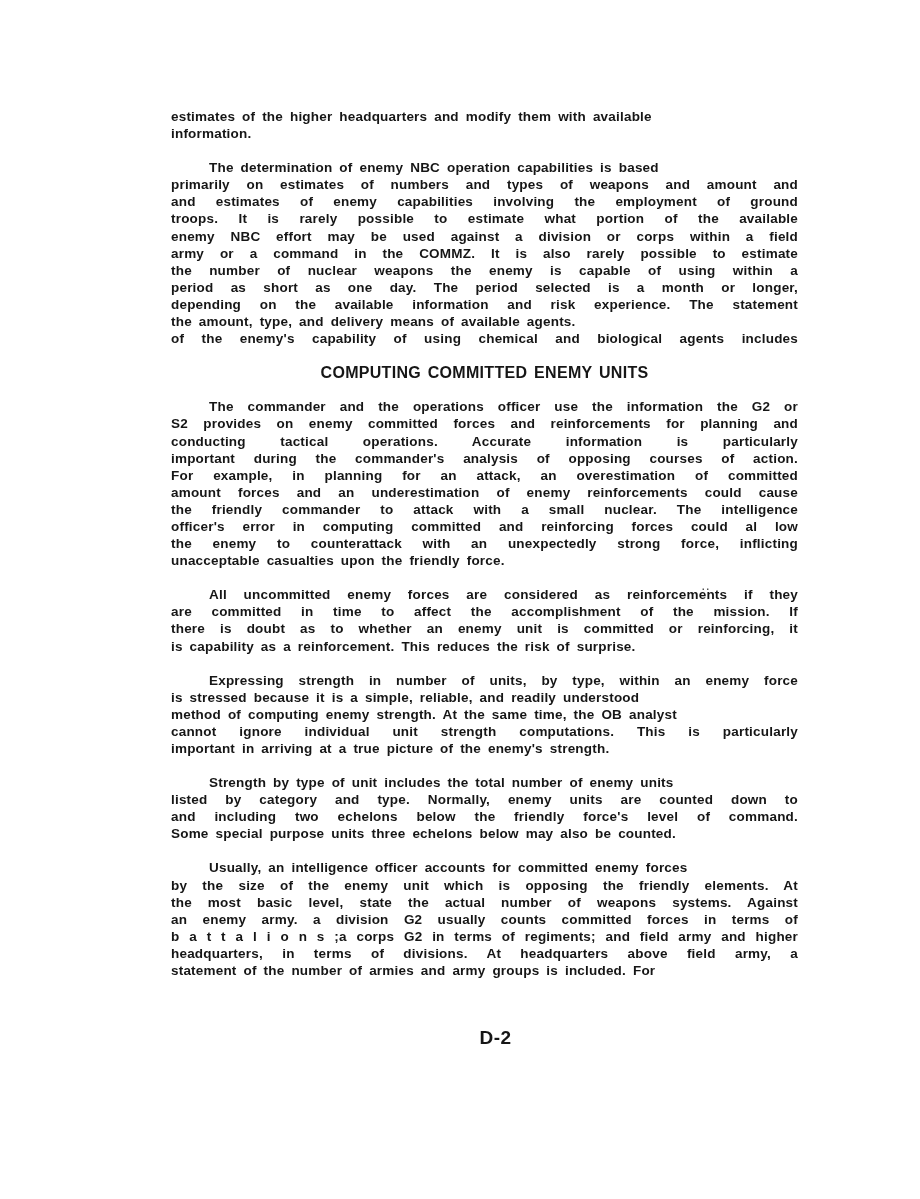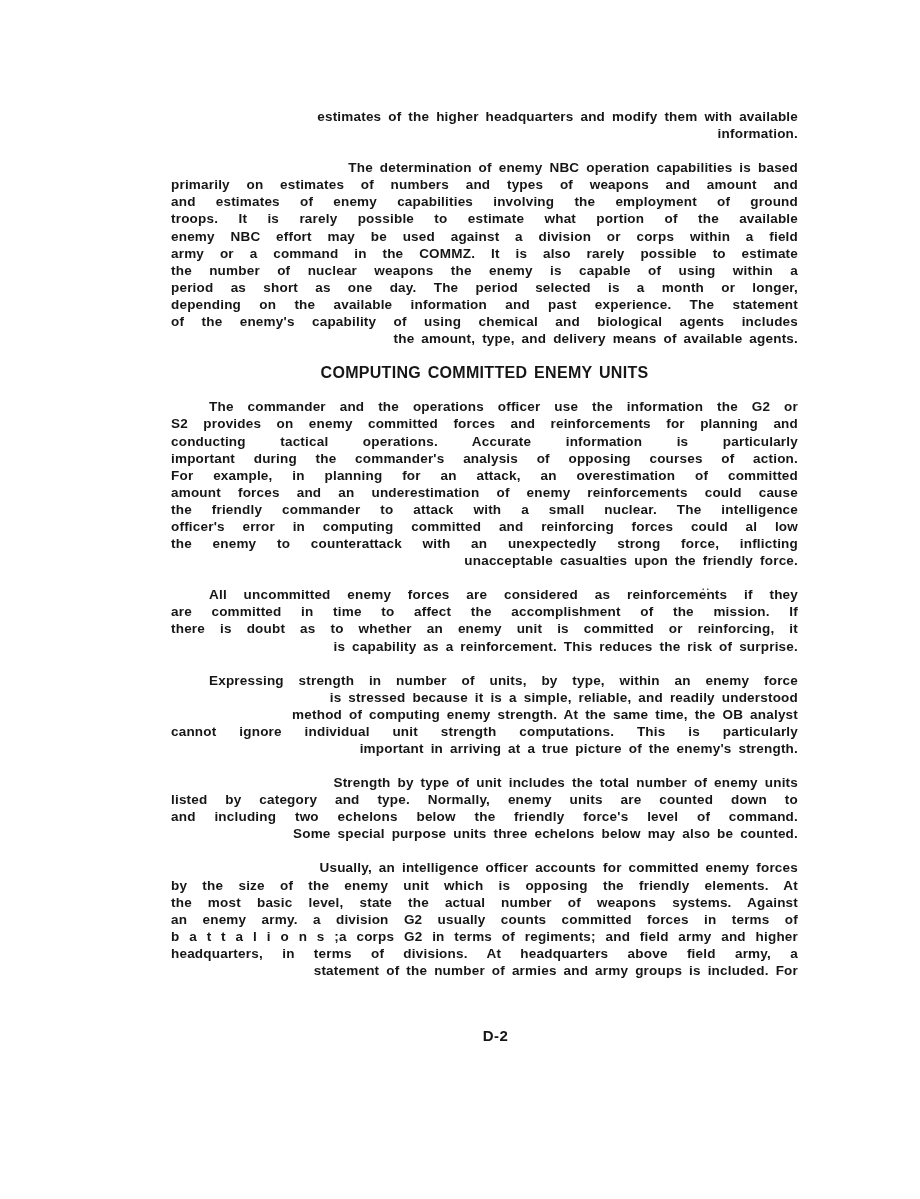--- a/index.html
+++ b/index.html
@@ -26,40 +26,40 @@
     color: #161616;
     letter-spacing: 0.2px;
     word-spacing: 3px;
   }
   .para { margin: 0 0 17px 0; }
   .t-line { min-height: 17.1px; }
   .t-line.just {
     text-align: justify;
     text-align-last: justify;
   }
-  .t-line.plain { white-space: nowrap; text-align: right; }
+  .t-line.plain { white-space: nowrap; }
   .t-line.indent { padding-left: 38px; }
   .heading {
     margin: 17px 0;
     text-align: center;
     font-size: 16px;
     font-weight: 700;
     color: #161616;
     letter-spacing: 0.3px;
     word-spacing: 2px;
   }
   .page-number {
     position: absolute;
     top: 1027px;
     left: 171px;
     width: 627px;
     box-sizing: border-box;
     padding-left: 22px;
     text-align: center;
-    font-size: 15px;
+    font-size: 19px;
     font-weight: 700;
     color: #161616;
     letter-spacing: 0.5px;
   }
   .artifact {
     position: absolute;
     left: 702px;
     top: 582px;
     font-size: 9px;
     font-weight: 700;
@@ -78,23 +78,23 @@
       </div>
       <div class="para">
         <div class="t-line plain indent">The determination of enemy NBC operation capabilities is based</div>
         <div class="t-line just">primarily on estimates of numbers and types of weapons and amount and</div>
         <div class="t-line just">and estimates of enemy capabilities involving the employment of ground</div>
         <div class="t-line just">troops. It is rarely possible to estimate what portion of the available</div>
         <div class="t-line just">enemy NBC effort may be used against a division or corps within a field</div>
         <div class="t-line just">army or a command in the COMMZ. It is also rarely possible to estimate</div>
         <div class="t-line just">the number of nuclear weapons the enemy is capable of using within a</div>
         <div class="t-line just">period as short as one day. The period selected is a month or longer,</div>
-        <div class="t-line just">depending on the available information and past experience. The statement</div>
+        <div class="t-line just">depending on the available information and risk experience. The statement</div>
+        <div class="t-line plain">the amount, type, and delivery means of available agents.</div>
         <div class="t-line just">of the enemy's capability of using chemical and biological agents includes</div>
-        <div class="t-line plain">the amount, type, and delivery means of available agents.</div>
       </div>
       <div class="heading">COMPUTING COMMITTED ENEMY UNITS</div>
       <div class="para">
         <div class="t-line just indent">The commander and the operations officer use the information the G2 or</div>
         <div class="t-line just">S2 provides on enemy committed forces and reinforcements for planning and</div>
         <div class="t-line just">conducting tactical operations. Accurate information is particularly</div>
         <div class="t-line just">important during the commander's analysis of opposing courses of action.</div>
         <div class="t-line just">For example, in planning for an attack, an overestimation of committed</div>
         <div class="t-line just">amount forces and an underestimation of enemy reinforcements could cause</div>
         <div class="t-line just">the friendly commander to attack with a small nuclear. The intelligence</div>

